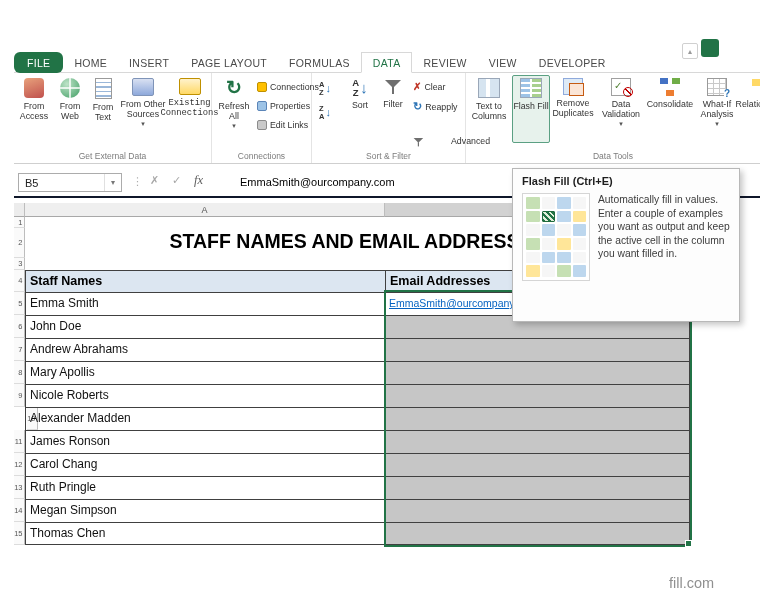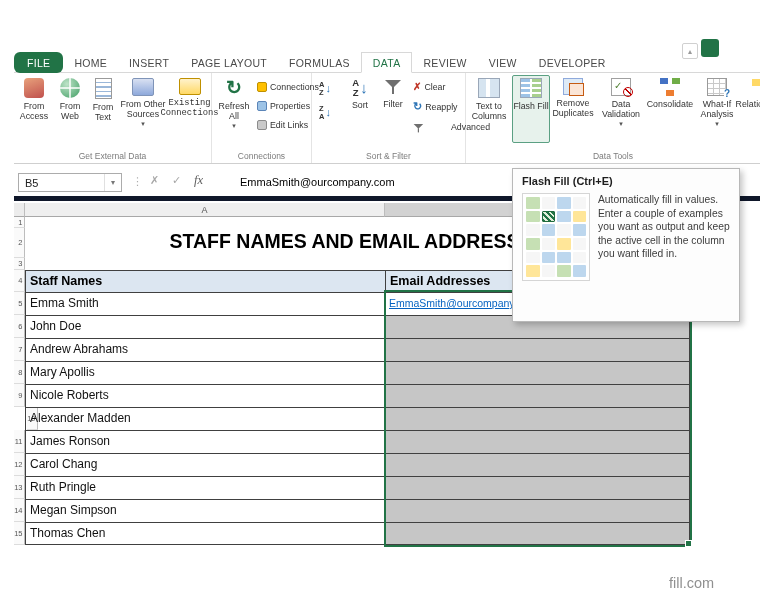--- a/index.html
+++ b/index.html
@@ -55,21 +55,21 @@
   .ic-rd::after{content:"";position:absolute;left:5px;top:4px;width:13px;height:11px;background:#FBE5D6;border:1px solid #C55A11;}
   .ic-dv{width:18px;height:16px;border:1px solid #A0A0A0;background:#fff;position:relative;}
   .dv-check{position:absolute;left:2px;top:1px;font-size:10px;color:#538135;line-height:1.2;}
   .ic-dv::after{content:"";position:absolute;right:-3px;bottom:-2px;width:8px;height:8px;border:1.5px solid #C00000;border-radius:50%;background:linear-gradient(45deg,transparent 44%,#C00000 44% 58%,transparent 58%);}
   .ic-consol{width:20px;height:18px;background:linear-gradient(#4472C4 0 0) 0 0 / 8px 6px no-repeat,linear-gradient(#70AD47 0 0) 12px 0 / 8px 6px no-repeat,linear-gradient(#ED7D31 0 0) 6px 12px / 8px 6px no-repeat;}
   .ic-wia{width:18px;height:16px;border:1px solid #9A9A9A;background:repeating-linear-gradient(90deg,transparent 0 5px,#C9C9C9 5px 6px),repeating-linear-gradient(transparent 0 4px,#C9C9C9 4px 5px);position:relative;}
   .wia-q{position:absolute;right:-4px;bottom:-4px;font-size:10px;font-weight:bold;color:#2E75B6;background:#fff;line-height:1;}
   .ic-rel{width:20px;height:18px;background:linear-gradient(#FFD966 0 0) 0 1px / 9px 7px no-repeat,linear-gradient(#9DC3E6 0 0) 11px 10px / 9px 7px no-repeat;}
 
   
-  .fbar{position:absolute;left:14px;top:170px;width:746px;height:26px;background:#fff;border-bottom:5px solid #0f172a;z-index:1;}
+  .fbar{position:absolute;left:14px;top:170px;width:746px;height:26px;background:#fff;border-bottom:2px solid #0f172a;z-index:1;}
   .namebox{position:absolute;left:4px;top:3px;width:104px;height:19px;border:1px solid #ACACAC;display:flex;align-items:center;font-size:11px;padding-left:6px;color:#222;box-sizing:border-box;}
   .nb-arrow{margin-left:auto;width:16px;height:100%;display:flex;align-items:center;justify-content:center;color:#777;font-size:8px;border-left:1px solid #E0E0E0;}
   .fb-sep{position:absolute;left:118px;top:6px;color:#ADADAD;font-size:11px;line-height:1;}
   .fb-btn{position:absolute;top:5px;font-size:11px;color:#A6A6A6;line-height:1;}
   #fb-x{left:136px;}
   #fb-check{left:158px;}
   #fb-fx{left:180px;font-style:italic;font-family:"Liberation Serif",serif;color:#5F5F5F;font-size:12.5px;top:4px;}
   .fb-text{position:absolute;left:226px;top:6px;font-size:11px;color:#000;white-space:nowrap;}
 
   
@@ -210,21 +210,21 @@
         <span class="lbl">Filter</span>
       </div>
       <div class="smbtn" style="left:101px;top:9px;">
         <span class="clear-x">✗</span>
         <span>Clear</span>
       </div>
       <div class="smbtn" style="left:101px;top:28px;">
         <span class="reapply-ic">↻</span>
         <span>Reapply</span>
       </div>
-      <div class="smbtn" style="left:101px;top:47px;gap:26px;">
+      <div class="smbtn" style="left:101px;top:61px;gap:26px;">
         <span class="funnel small"></span>
         <span>Advanced</span>
       </div>
       <div class="gl">Sort &amp; Filter</div>
     </section>
 
     <section class="group" id="g-tools">
       <div class="bigbtn" style="left:2px;width:42px;">
         <span class="ic ic-ttc"></span>
         <span class="lbl">Text to Columns</span>

